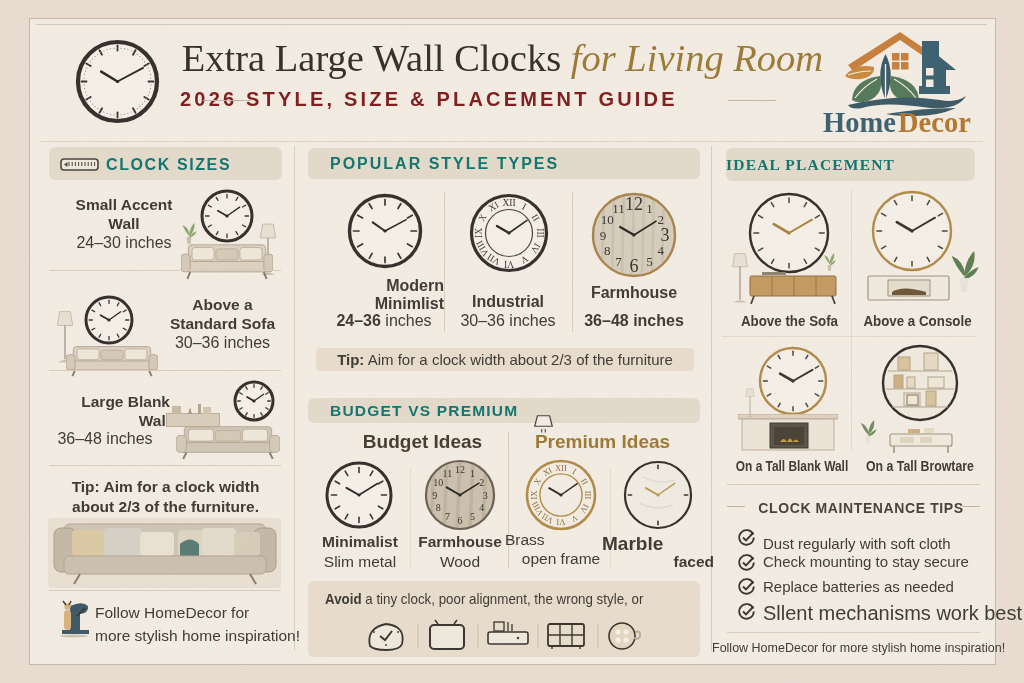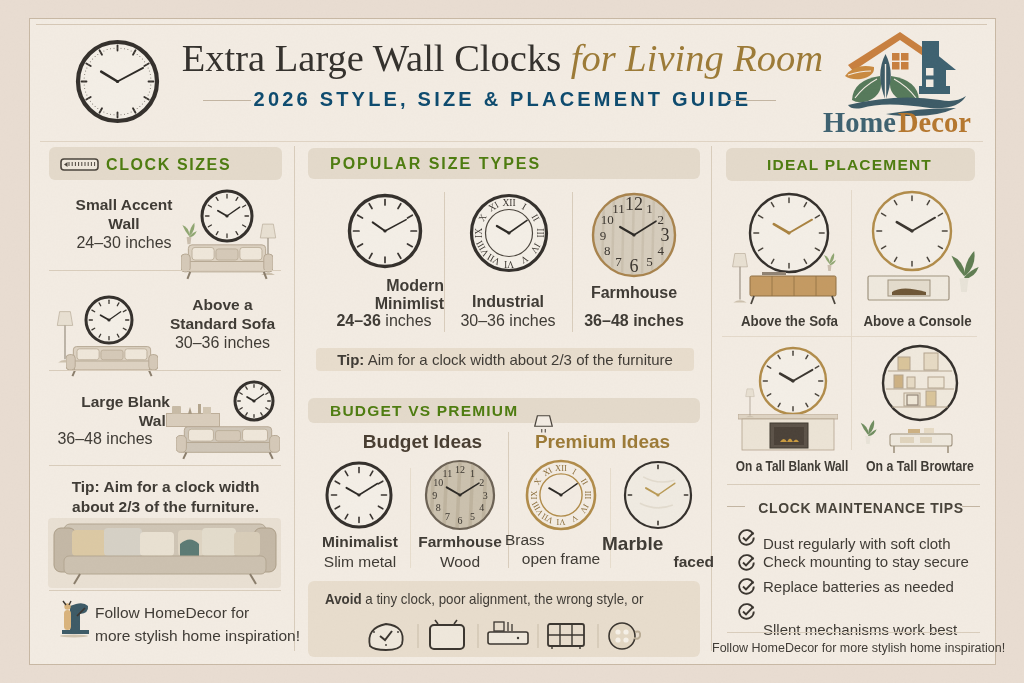--- a/index.html
+++ b/index.html
@@ -1,18 +1,18 @@
 <!DOCTYPE html>
 <html><head><meta charset="utf-8">
 <style>
 html,body{margin:0;padding:0;}
 body{width:1024px;height:683px;overflow:hidden;background:#e9ddd2;font-family:"Liberation Sans",sans-serif;position:relative;}
 .abs{position:absolute;}
 .band{background:#e4dacb;border-radius:6px;}
-.sechead{font-weight:bold;color:#4d7c0f;letter-spacing:1.6px;font-size:16px;}
+.sechead{font-weight:bold;color:#0f766e;letter-spacing:1.6px;font-size:16px;}
 .txt{color:#3e3a34;}
 svg{display:block;}
 </style></head><body>
 
 <div class="abs" style="left:29px;top:18px;width:965px;height:645px;background:#f3ece3;border:1px solid #c8b8a4;"></div>
 <div class="abs" style="left:36px;top:24px;width:951px;height:633px;border-top:1px solid #d6c8b6;"></div>
 <svg class="abs" style="left:75px;top:39px" width="85" height="85" viewBox="0 0 85 85">
     <circle cx="42.5" cy="42.5" r="39.5" fill="#f4efe7" stroke="#332f2b" stroke-width="4.2"></circle>
     <line x1="42.5" y1="11.5" x2="42.5" y2="6.5" stroke="#332f2b" stroke-width="1.8" stroke-linecap="round"></line>
     <line x1="58.0" y1="15.7" x2="60.5" y2="11.3" stroke="#332f2b" stroke-width="1.8" stroke-linecap="round"></line>
@@ -84,21 +84,21 @@
     <circle cx="25.8" cy="13.5" r="0.5" fill="#6b645c"></circle>
     <circle cx="28.9" cy="11.9" r="0.5" fill="#6b645c"></circle>
     <circle cx="32.1" cy="10.6" r="0.5" fill="#6b645c"></circle>
     <circle cx="35.5" cy="9.7" r="0.5" fill="#6b645c"></circle>
     <circle cx="39.0" cy="9.2" r="0.5" fill="#6b645c"></circle>
     <line x1="42.5" y1="42.5" x2="26.2" y2="32.7" stroke="#2c2925" stroke-width="2.6" stroke-linecap="round"></line>
     <line x1="42.5" y1="42.5" x2="68.1" y2="28.9" stroke="#2c2925" stroke-width="1.9" stroke-linecap="round"></line>
     <circle cx="42.5" cy="42.5" r="1.6" fill="#2c2925"></circle>
   </svg>
 <div class="abs" style="left:180px;top:36px;width:645px;text-align:center;font-family:'Liberation Serif',serif;font-size:38.5px;color:#33302c;white-space:nowrap;">Extra Large Wall Clocks <span style="color:#9c7a36;font-style:italic;">for Living Room</span></div>
-<div class="abs" style="left:180px;top:88px;width:645px;text-align:center;font-weight:bold;font-size:20px;letter-spacing:3.2px;color:#0c4a6e;">2026 STYLE, SIZE &amp; PLACEMENT GUIDE</div>
+<div class="abs" style="left:180px;top:88px;width:645px;text-align:left;font-weight:bold;font-size:20px;letter-spacing:3.2px;color:#7f1d1d;">2026 STYLE, SIZE &amp; PLACEMENT GUIDE</div>
 <div class="abs" style="left:203px;top:100px;width:48px;border-top:1.5px solid #c3b5a2;"></div>
 <div class="abs" style="left:728px;top:100px;width:48px;border-top:1.5px solid #c3b5a2;"></div>
 <svg class="abs" style="left:822px;top:28px" width="168" height="112" viewBox="0 0 168 112">
     <path d="M26 37 L78 4 L128 38 L123 43 L78 12 L31 43 Z" fill="#c87f3e"></path>
     <rect x="100" y="13" width="17" height="52" fill="#3d6170"></rect>
     <path d="M113 25 L134 42 L113 42 Z" fill="#3d6170"></path>
     <rect x="113" y="38" width="11" height="27" fill="#3d6170"></rect>
     <rect x="97" y="58" width="31" height="8" fill="#3d6170"></rect>
     <rect x="104" y="40" width="7.5" height="7.5" fill="#f3ece3"></rect>
     <rect x="104" y="51.5" width="7.5" height="7.5" fill="#f3ece3"></rect>
@@ -278,21 +278,21 @@
     <path d="M6 36 L33 36 L33 32 L24 32 L24 16 Q33 15 32 8 Q28 4 20 6 L14 8 L14 32 L6 32 Z" fill="#3c5a66"></path>
     <rect x="8" y="12" width="7" height="20" rx="3.5" fill="#d9b37c"></rect>
     <circle cx="11.5" cy="8.5" r="3.2" fill="#d9b37c"></circle>
     <path d="M10 7 L7 3" stroke="#3a352f" stroke-width="1.4"></path>
     <path d="M13 7 L15 3" stroke="#3a352f" stroke-width="1.4"></path>
     <path d="M21 18 L29 10" stroke="#3a352f" stroke-width="1.7"></path>
     <ellipse cx="18" cy="38" rx="14" ry="1.4" fill="#cfc3ae"></ellipse>
   </svg>
 <div class="abs txt" style="left:95px;top:601px;font-size:15.5px;line-height:1.5;">Follow HomeDecor for<br>more stylish home inspiration!</div>
 <div class="abs band" style="left:308px;top:148px;width:392px;height:31px;"></div>
-<div class="abs sechead" style="left:330px;top:155px;letter-spacing:2px;">POPULAR SIZE TYPES</div>
+<div class="abs sechead" style="left:330px;top:155px;letter-spacing:2px;">POPULAR STYLE TYPES</div>
 <svg class="abs" style="left:346px;top:192px" width="78" height="78" viewBox="0 0 78 78">
     <circle cx="39" cy="39" r="35.5" fill="#f4efe7" stroke="#332f2b" stroke-width="3.4"></circle>
     <line x1="39.0" y1="13.0" x2="39.0" y2="7.5" stroke="#393430" stroke-width="1.7" stroke-linecap="round"></line>
     <line x1="52.0" y1="16.5" x2="54.8" y2="11.7" stroke="#393430" stroke-width="1.7" stroke-linecap="round"></line>
     <line x1="61.5" y1="26.0" x2="66.3" y2="23.2" stroke="#393430" stroke-width="1.7" stroke-linecap="round"></line>
     <line x1="65.0" y1="39.0" x2="70.5" y2="39.0" stroke="#393430" stroke-width="1.7" stroke-linecap="round"></line>
     <line x1="61.5" y1="52.0" x2="66.3" y2="54.7" stroke="#393430" stroke-width="1.7" stroke-linecap="round"></line>
     <line x1="52.0" y1="61.5" x2="54.8" y2="66.3" stroke="#393430" stroke-width="1.7" stroke-linecap="round"></line>
     <line x1="39.0" y1="65.0" x2="39.0" y2="70.5" stroke="#393430" stroke-width="1.7" stroke-linecap="round"></line>
     <line x1="26.0" y1="61.5" x2="23.3" y2="66.3" stroke="#393430" stroke-width="1.7" stroke-linecap="round"></line>
@@ -491,21 +491,21 @@
     <line x1="220" y1="30" x2="220" y2="33" stroke="#3a352f" stroke-width="1.4"></line>
     <line x1="238" y1="8" x2="238" y2="32" stroke="#c9bda9" stroke-width="1"></line>
     <circle cx="262" cy="20" r="13" fill="#e3d7c3" stroke="#3a352f" stroke-width="1.6"></circle>
     <circle cx="258" cy="16" r="2.6" fill="#f6f1e8"></circle>
     <circle cx="266" cy="16" r="2.6" fill="#f6f1e8"></circle>
     <circle cx="258" cy="24" r="2.6" fill="#f6f1e8"></circle>
     <circle cx="266" cy="24" r="2.6" fill="#f6f1e8"></circle>
     <path d="M275 16 q6 -2 5 4 q-1 4 -6 2" fill="none" stroke="#b9ab94" stroke-width="2"></path>
   </svg>
 <div class="abs band" style="left:726px;top:148px;width:249px;height:33px;"></div>
-<div class="abs sechead" style="left:726px;top:156px;width:206px;text-align:right;letter-spacing:1.2px;font-size:15.5px;">IDEAL PLACEMENT</div>
+<div class="abs sechead" style="left:726px;top:156px;width:206px;text-align:left;letter-spacing:1.2px;font-size:15.5px;font-family:Liberation Serif, serif;">IDEAL PLACEMENT</div>
 <svg class="abs" style="left:747px;top:191px" width="84" height="84" viewBox="0 0 84 84">
     <circle cx="42" cy="42" r="39" fill="#f4efe7" stroke="#332f2b" stroke-width="2.4"></circle>
     <line x1="42.0" y1="11.6" x2="42.0" y2="6.9" stroke="#4a443c" stroke-width="1.5" stroke-linecap="round"></line>
     <line x1="57.2" y1="15.7" x2="59.5" y2="11.6" stroke="#4a443c" stroke-width="1.5" stroke-linecap="round"></line>
     <line x1="68.3" y1="26.8" x2="72.4" y2="24.4" stroke="#4a443c" stroke-width="1.5" stroke-linecap="round"></line>
     <line x1="72.4" y1="42.0" x2="77.1" y2="42.0" stroke="#4a443c" stroke-width="1.5" stroke-linecap="round"></line>
     <line x1="68.3" y1="57.2" x2="72.4" y2="59.5" stroke="#4a443c" stroke-width="1.5" stroke-linecap="round"></line>
     <line x1="57.2" y1="68.3" x2="59.5" y2="72.4" stroke="#4a443c" stroke-width="1.5" stroke-linecap="round"></line>
     <line x1="42.0" y1="72.4" x2="42.0" y2="77.1" stroke="#4a443c" stroke-width="1.5" stroke-linecap="round"></line>
     <line x1="26.8" y1="68.3" x2="24.5" y2="72.4" stroke="#4a443c" stroke-width="1.5" stroke-linecap="round"></line>
@@ -649,21 +649,21 @@
 <div class="abs txt" style="left:763px;top:553.1px;font-size:15px;">Check mounting to stay secure</div>
 <svg class="abs" style="left:737px;top:577.2px" width="19" height="19" viewBox="0 0 19 19">
 <path d="M16.2 6.5 A7.3 7.3 0 1 0 16.8 9.5" fill="none" stroke="#3a352f" stroke-width="1.8"></path>
 <path d="M6 9.5 L9 12.5 L16.5 4.5" fill="none" stroke="#3a352f" stroke-width="1.9"></path>
   </svg>
 <div class="abs txt" style="left:763px;top:577.7px;font-size:15px;">Replace batteries as needed</div>
 <svg class="abs" style="left:737px;top:601.8px" width="19" height="19" viewBox="0 0 19 19">
 <path d="M16.2 6.5 A7.3 7.3 0 1 0 16.8 9.5" fill="none" stroke="#3a352f" stroke-width="1.8"></path>
 <path d="M6 9.5 L9 12.5 L16.5 4.5" fill="none" stroke="#3a352f" stroke-width="1.9"></path>
   </svg>
-<div class="abs txt" style="left:763px;top:602.3px;font-size:15px;margin-top:19px;">Sllent mechanisms work best</div>
+<div class="abs txt" style="left:763px;top:602.3px;font-size:20px;">Sllent mechanisms work best</div>
 <div class="abs" style="left:727px;top:632px;width:253px;border-top:1px solid #d9cdbc;"></div>
 <div class="abs txt" style="left:712px;top:641px;width:280px;text-align:center;font-size:12.5px;white-space:nowrap;">Follow HomeDecor for more stylish home inspiration!</div>
 <svg class="abs" style="left:0;top:0;pointer-events:none" width="1024" height="683">
     <filter id="gr">
       <feTurbulence type="fractalNoise" baseFrequency="0.55" numOctaves="2" seed="7" stitchTiles="stitch"></feTurbulence>
       <feColorMatrix type="matrix" values="0 0 0 0 0.45  0 0 0 0 0.40  0 0 0 0 0.34  0 0 0 0.55 0"></feColorMatrix>
     </filter>
     <rect width="1024" height="683" filter="url(#gr)" opacity="0.07"></rect>
   </svg>
 </body></html>

